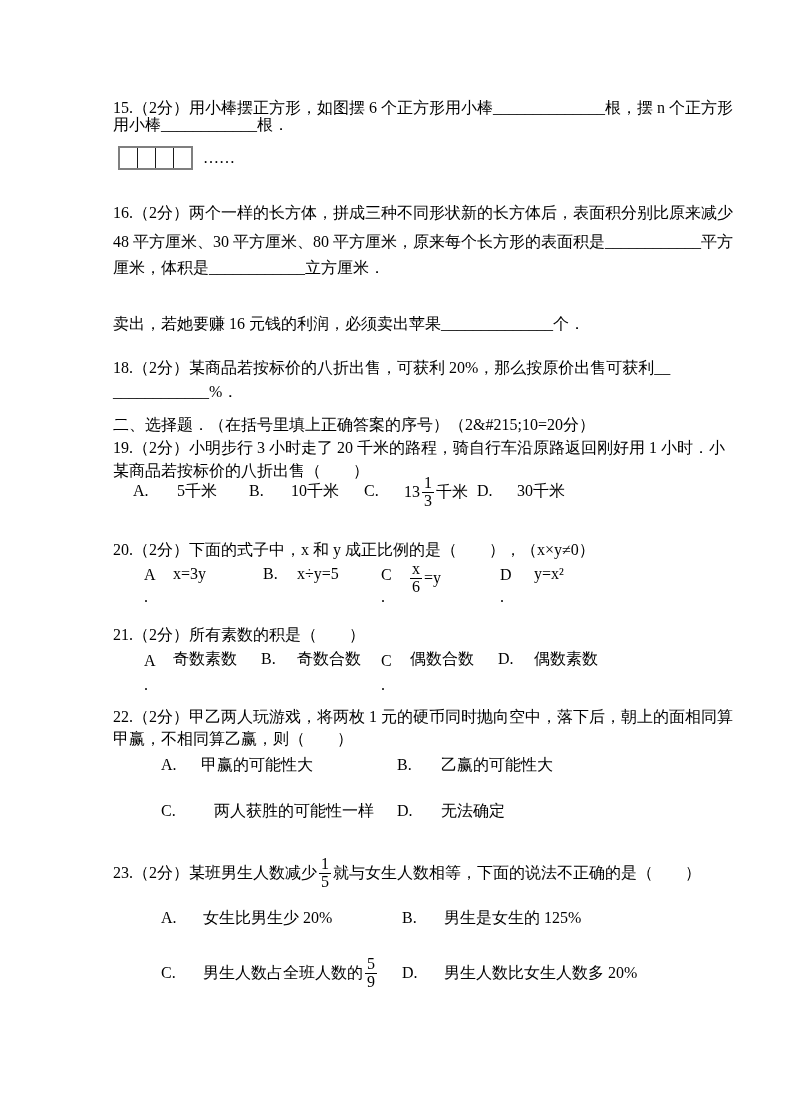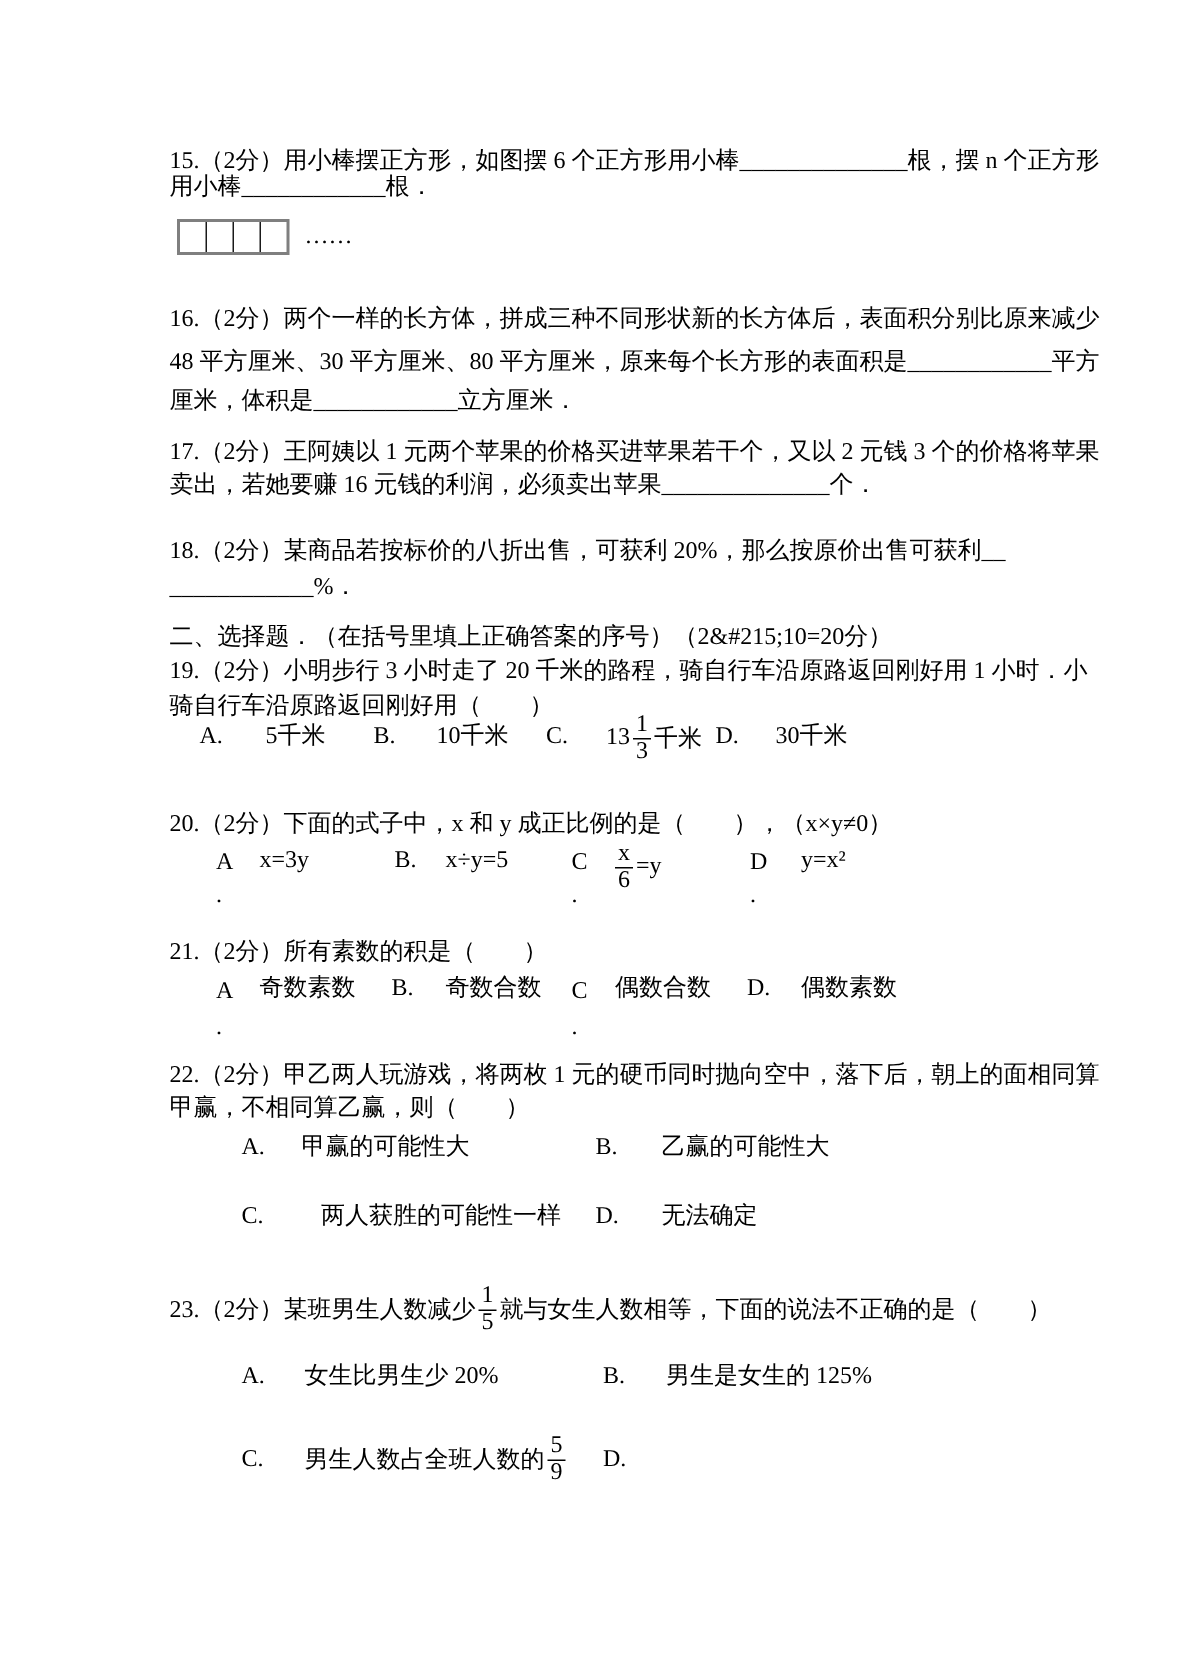--- a/index.html
+++ b/index.html
@@ -56,30 +56,29 @@
       <div class="sq"></div>
       <div class="sq"></div>
     </div>
   </div>
   <div class="ln" style="left:203px; top:146px; line-height:24px">……</div>
 
   <div class="ln" style="left:113px; top:203px">16.（2分）两个一样的长方体，拼成三种不同形状新的长方体后，表面积分别比原来减少</div>
   <div class="ln" style="left:113px; top:232px">48 平方厘米、30 平方厘米、80 平方厘米，原来每个长方形的表面积是____________平方</div>
   <div class="ln" style="left:113px; top:258px">厘米，体积是____________立方厘米．</div>
 
-  <div class="ln" style="left:113px; top:292px">17.（2分）王阿姨以 1 元两个苹果的价格买进苹果若干个，又以 2 元钱 3 个的价格将苹果</div>
   <div class="ln" style="left:113px; top:314px">卖出，若她要赚 16 元钱的利润，必须卖出苹果______________个．</div>
 
   <div class="ln" style="left:113px; top:358px">18.（2分）某商品若按标价的八折出售，可获利 20%，那么按原价出售可获利__</div>
   <div class="ln" style="left:113px; top:382px">____________%．</div>
 
   <div class="ln" style="left:113px; top:415px">二、选择题．（在括号里填上正确答案的序号）（2&amp;#215;10=20分）</div>
 
   <div class="ln" style="left:113px; top:438px">19.（2分）小明步行 3 小时走了 20 千米的路程，骑自行车沿原路返回刚好用 1 小时．小</div>
-  <div class="ln" style="left:113px; top:461px">骑自行车沿原路返回刚好用（　　）</div>
+  <div class="ln" style="left:113px; top:461px">某商品若按标价的八折出售（　　）</div>
   <div class="ln" style="left:133px; top:481px">A.</div>
   <div class="ln" style="left:177px; top:481px">5千米</div>
   <div class="ln" style="left:249px; top:481px">B.</div>
   <div class="ln" style="left:291px; top:481px">10千米</div>
   <div class="ln" style="left:364px; top:481px">C.</div>
   <div class="fline" style="left:404px; top:472px; height:40px">
     <span>13</span>
     <span class="frac">
       <span class="fn">1</span>
       <span class="fd">3</span>
@@ -155,14 +154,15 @@
   <div class="ln" style="left:444px; top:908px">男生是女生的 125%</div>
   <div class="ln" style="left:161px; top:963px">C.</div>
   <div class="fline" style="left:203px; top:950px; height:46px">
     <span>男生人数占全班人数的</span>
     <span class="frac">
       <span class="fn">5</span>
       <span class="fd">9</span>
     </span>
   </div>
   <div class="ln" style="left:402px; top:963px">D.</div>
+  <div class="ln" style="left:444px; top:963px">男生人数比女生人数多 20%</div>
 
 </div>
 
 </body></html>

